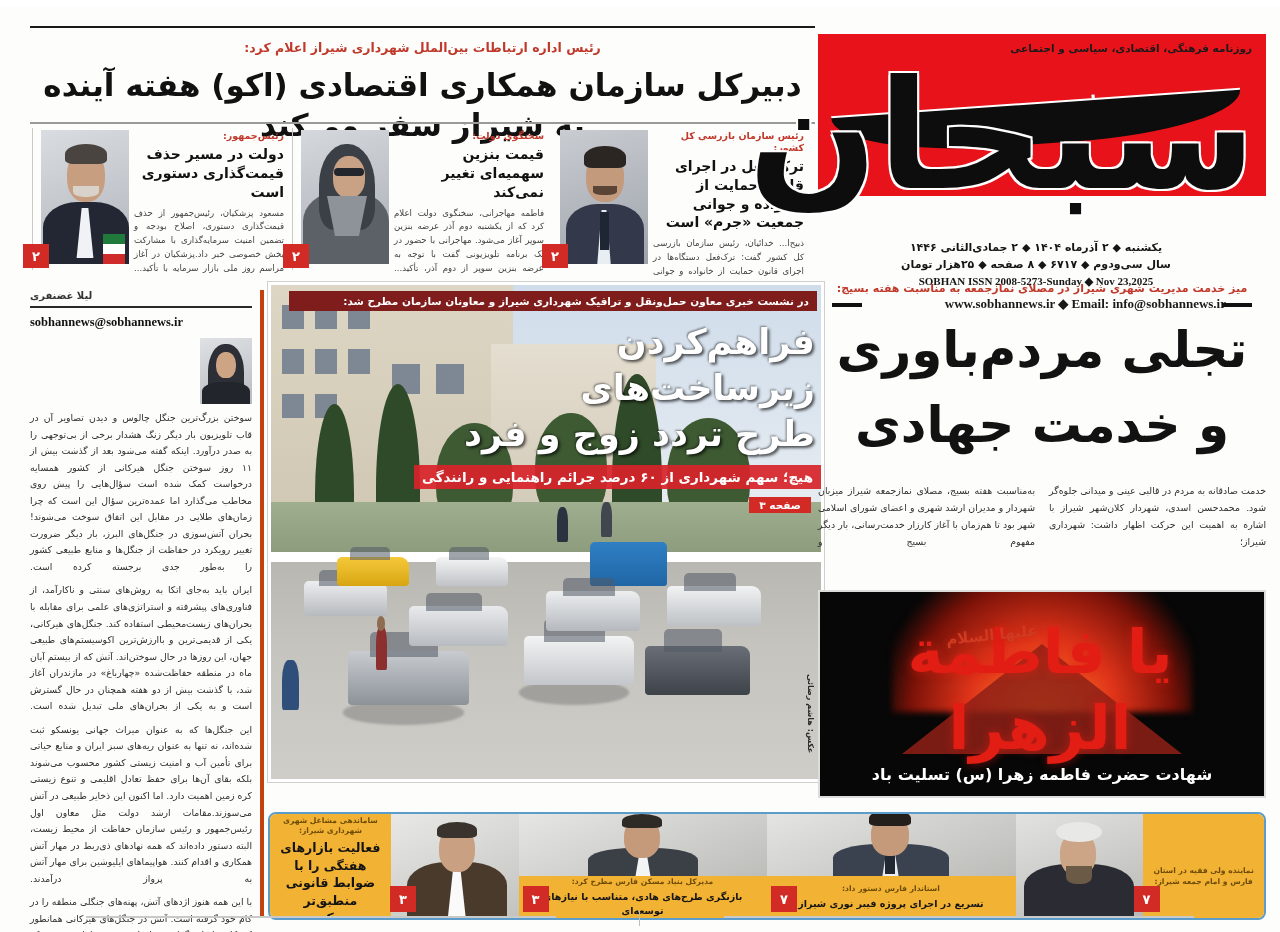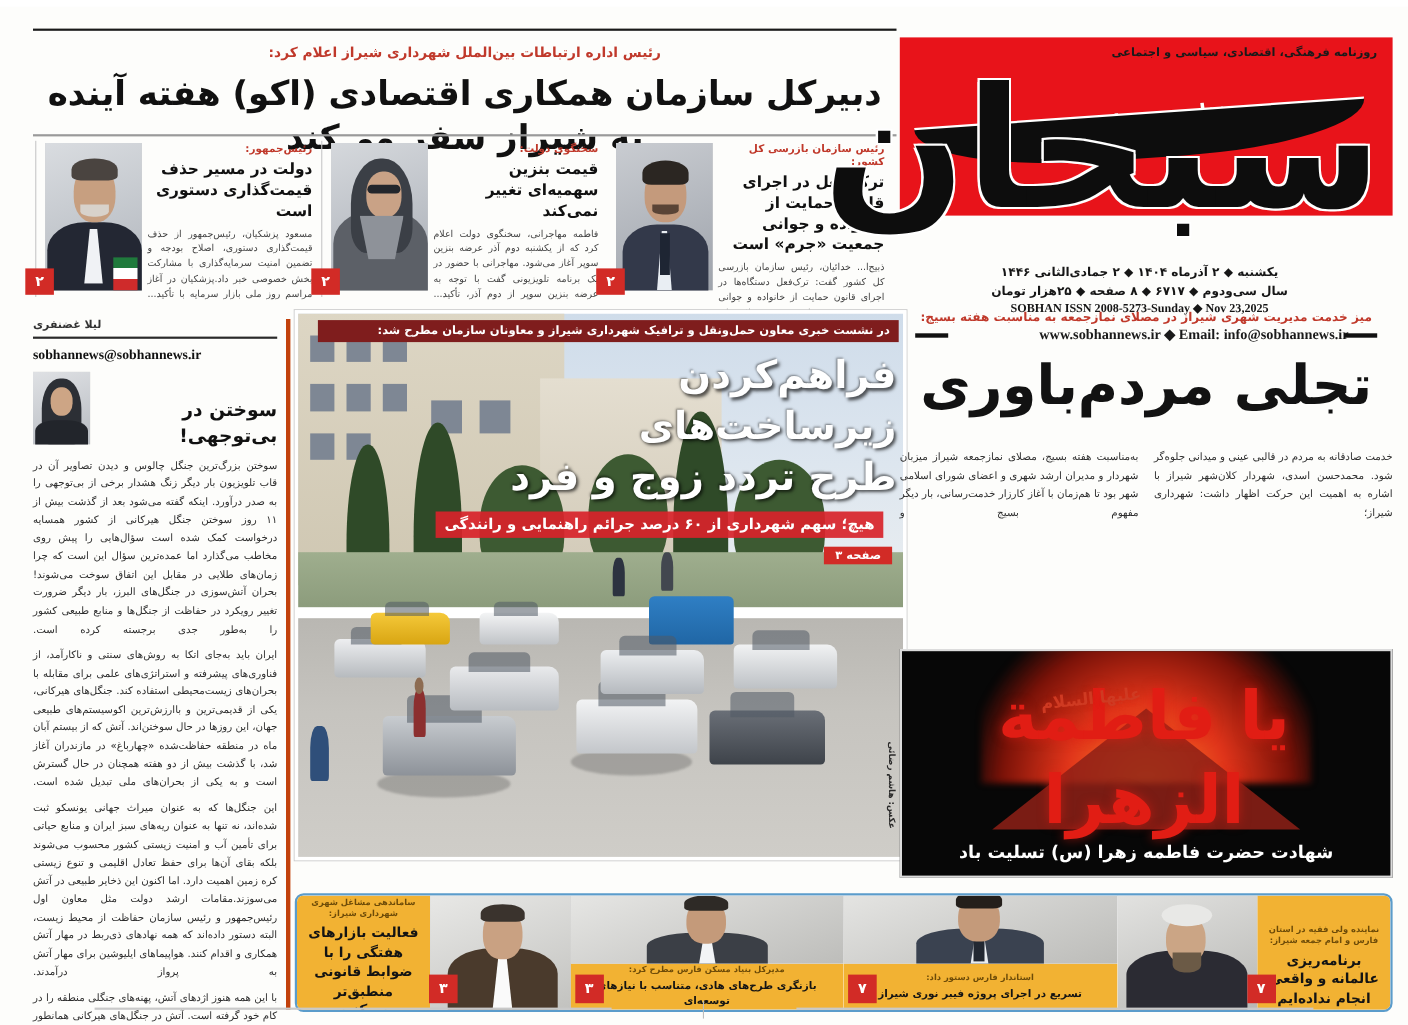--- a/index.html
+++ b/index.html
@@ -240,21 +240,21 @@
     text-align: right; letter-spacing: -0.2px; z-index: 6;
   }
   .mp-title {
     position: absolute; top: 34px; right: 6px; width: 97%;
     font-size: 35px; font-weight: 900; color: #fff;
     line-height: 1.32; letter-spacing: -1px; text-align: right; z-index: 6;
     text-shadow: 2px 2px 3px rgba(0,0,0,.65), -1px -1px 2px rgba(0,0,0,.45);
     padding-left: 120px;
   }
   .mp-subbar {
-    position: absolute; top: 180px; right: 18px; width: 74%;
+    position: absolute; top: 180px; right: 0; width: 74%;
     background: rgba(216,35,42,.92); color: #fff;
     font-size: 13.5px; font-weight: 800; padding: 4px 8px;
     text-align: right; z-index: 6; letter-spacing: -0.3px;
   }
   .mp-pagebadge {
     position: absolute; top: 212px; right: 10px;
     background: #d22b26; color: #fff; font-size: 10.5px; font-weight: 800;
     padding: 2px 10px; z-index: 6;
   }
   .mp-credit {
@@ -452,21 +452,20 @@
     <div class="mast-web">www.sobhannews.ir ◆ Email: info@sobhannews.ir</div>
     <div class="mast-rule-l"></div>
     <div class="mast-rule-r"></div>
   </div>
 
   <div class="opinion">
     <div class="op-author">لیلا غضنفری</div>
     <div class="op-rule"></div>
     <div class="op-email">sobhannews@sobhannews.ir</div>
     <div class="op-head-row">
-      <div class="op-title">سوختن در بی‌توجهی!</div>
       <div class="op-photo">
         <div class="portrait">
           <div class="p-bg" style="background:linear-gradient(160deg,#dfe1e4,#b7bbc1);"></div>
           <div class="p-hair" style="left:8px;top:6px;width:36px;height:60px;background:#2c2f35;border-radius:46% 46% 20% 20%;"></div>
           <div class="p-head" style="left:16px;top:14px;width:20px;height:26px;background:#cda585;"></div>
           <div class="p-body" style="left:2px;top:44px;width:48px;height:24px;background:#22252b;"></div>
         </div>
 
       </div>
     </div>
@@ -530,20 +529,21 @@
     </div>
     <div class="mp-subbar">هیچ؛ سهم شهرداری از ۶۰ درصد جرائم راهنمایی و رانندگی</div>
     <div class="mp-pagebadge">صفحه ۳</div>
     <div class="mp-credit">عکس: هاشم رضائی</div>
   </div>
 
   <div class="right-col">
     <div class="rc-kicker">میز خدمت مدیریت شهری شیراز در مصلای نمازجمعه به مناسبت هفته بسیج:</div>
     <div class="rc-title">
       <div>تجلی مردم‌باوری</div>
+      <div>و خدمت جهادی</div>
     </div>
     <div class="rc-lede">
       <div>خدمت صادقانه به مردم در قالبی عینی و میدانی جلوه‌گر شود. محمدحسن اسدی، شهردار کلان‌شهر شیراز با اشاره به اهمیت این حرکت اظهار داشت: شهرداری شیراز؛</div>
       <div>به‌مناسبت هفته بسیج، مصلای نمازجمعه شیراز میزبان شهردار و مدیران ارشد شهری و اعضای شورای اسلامی شهر بود تا هم‌زمان با آغاز کارزار خدمت‌رسانی، بار دیگر مفهوم بسیج و</div>
     </div>
   </div>
 
   <div class="banner">
     <div class="bn-glow"></div>
     <div class="bn-mount"></div>
@@ -602,21 +602,20 @@
       <div class="bs-panel" style="width:249px;height:42px;">
         <div class="bs-kicker">استاندار فارس دستور داد:</div>
         <div class="bs-title-sm">تسریع در اجرای پروژه فیبر نوری شیراز</div>
       </div>
       <div class="bs-badge" style="left:4px;">۷</div>
     </div>
 
     <div class="bs-card layout-a">
       <div class="bs-panel" style="width:121px;height:128px;">
         <div class="bs-kicker">نماینده ولی فقیه در استان فارس و امام جمعه شیراز:</div>
-        <div class="bs-title">برنامه‌ریزی عالمانه و واقعی انجام نداده‌ایم</div>
       </div>
       <div class="bs-photo" style="width:128px;height:104px;">
         <div class="portrait">
           <div class="p-bg" style="background:linear-gradient(160deg,#e2e2e0,#b8b8b5);"></div>
           <div class="p-body" style="left:8px;top:50px;width:110px;height:56px;background:#2b2b33;"></div>
           <div class="p-head" style="left:44px;top:18px;width:36px;height:44px;background:#cba585;"></div>
           <div class="p-hair" style="left:40px;top:8px;width:46px;height:20px;background:#e8e8e6;border-radius:50%;"></div>
           <div class="p-shirt" style="left:50px;top:52px;width:26px;height:18px;background:#6b5a46;border-radius:0 0 40% 40%;"></div>
         </div>
       </div>

